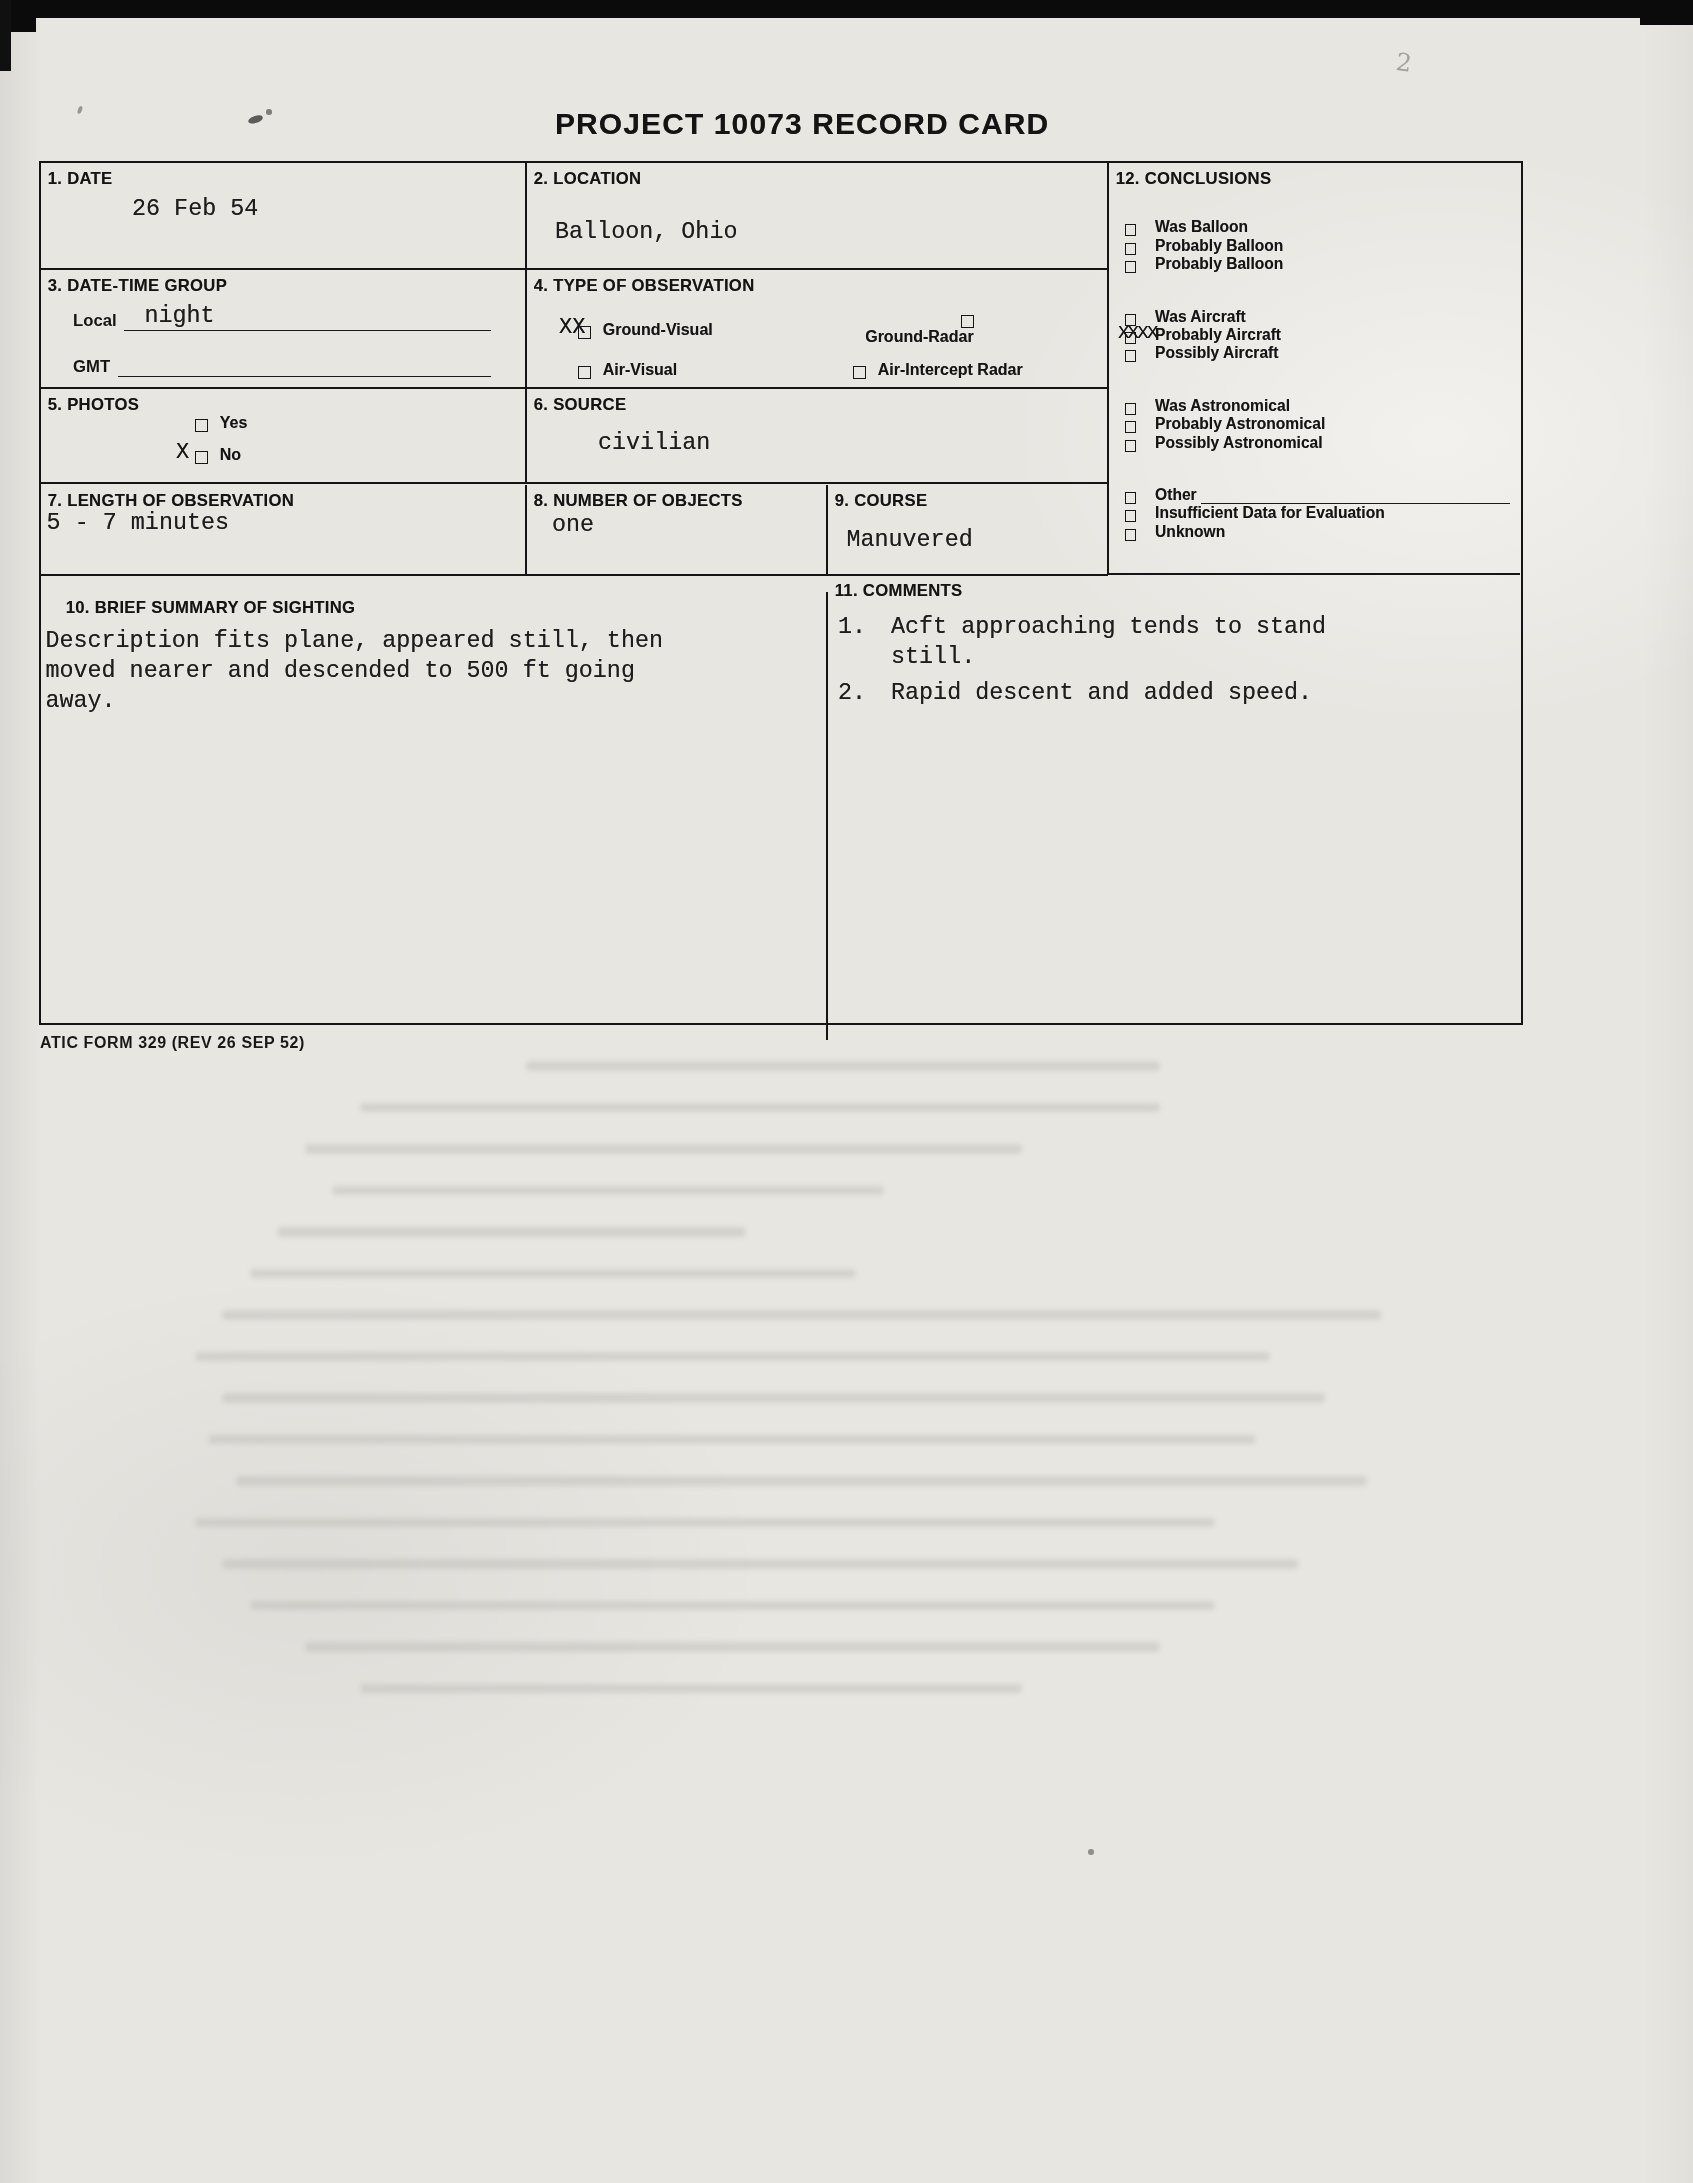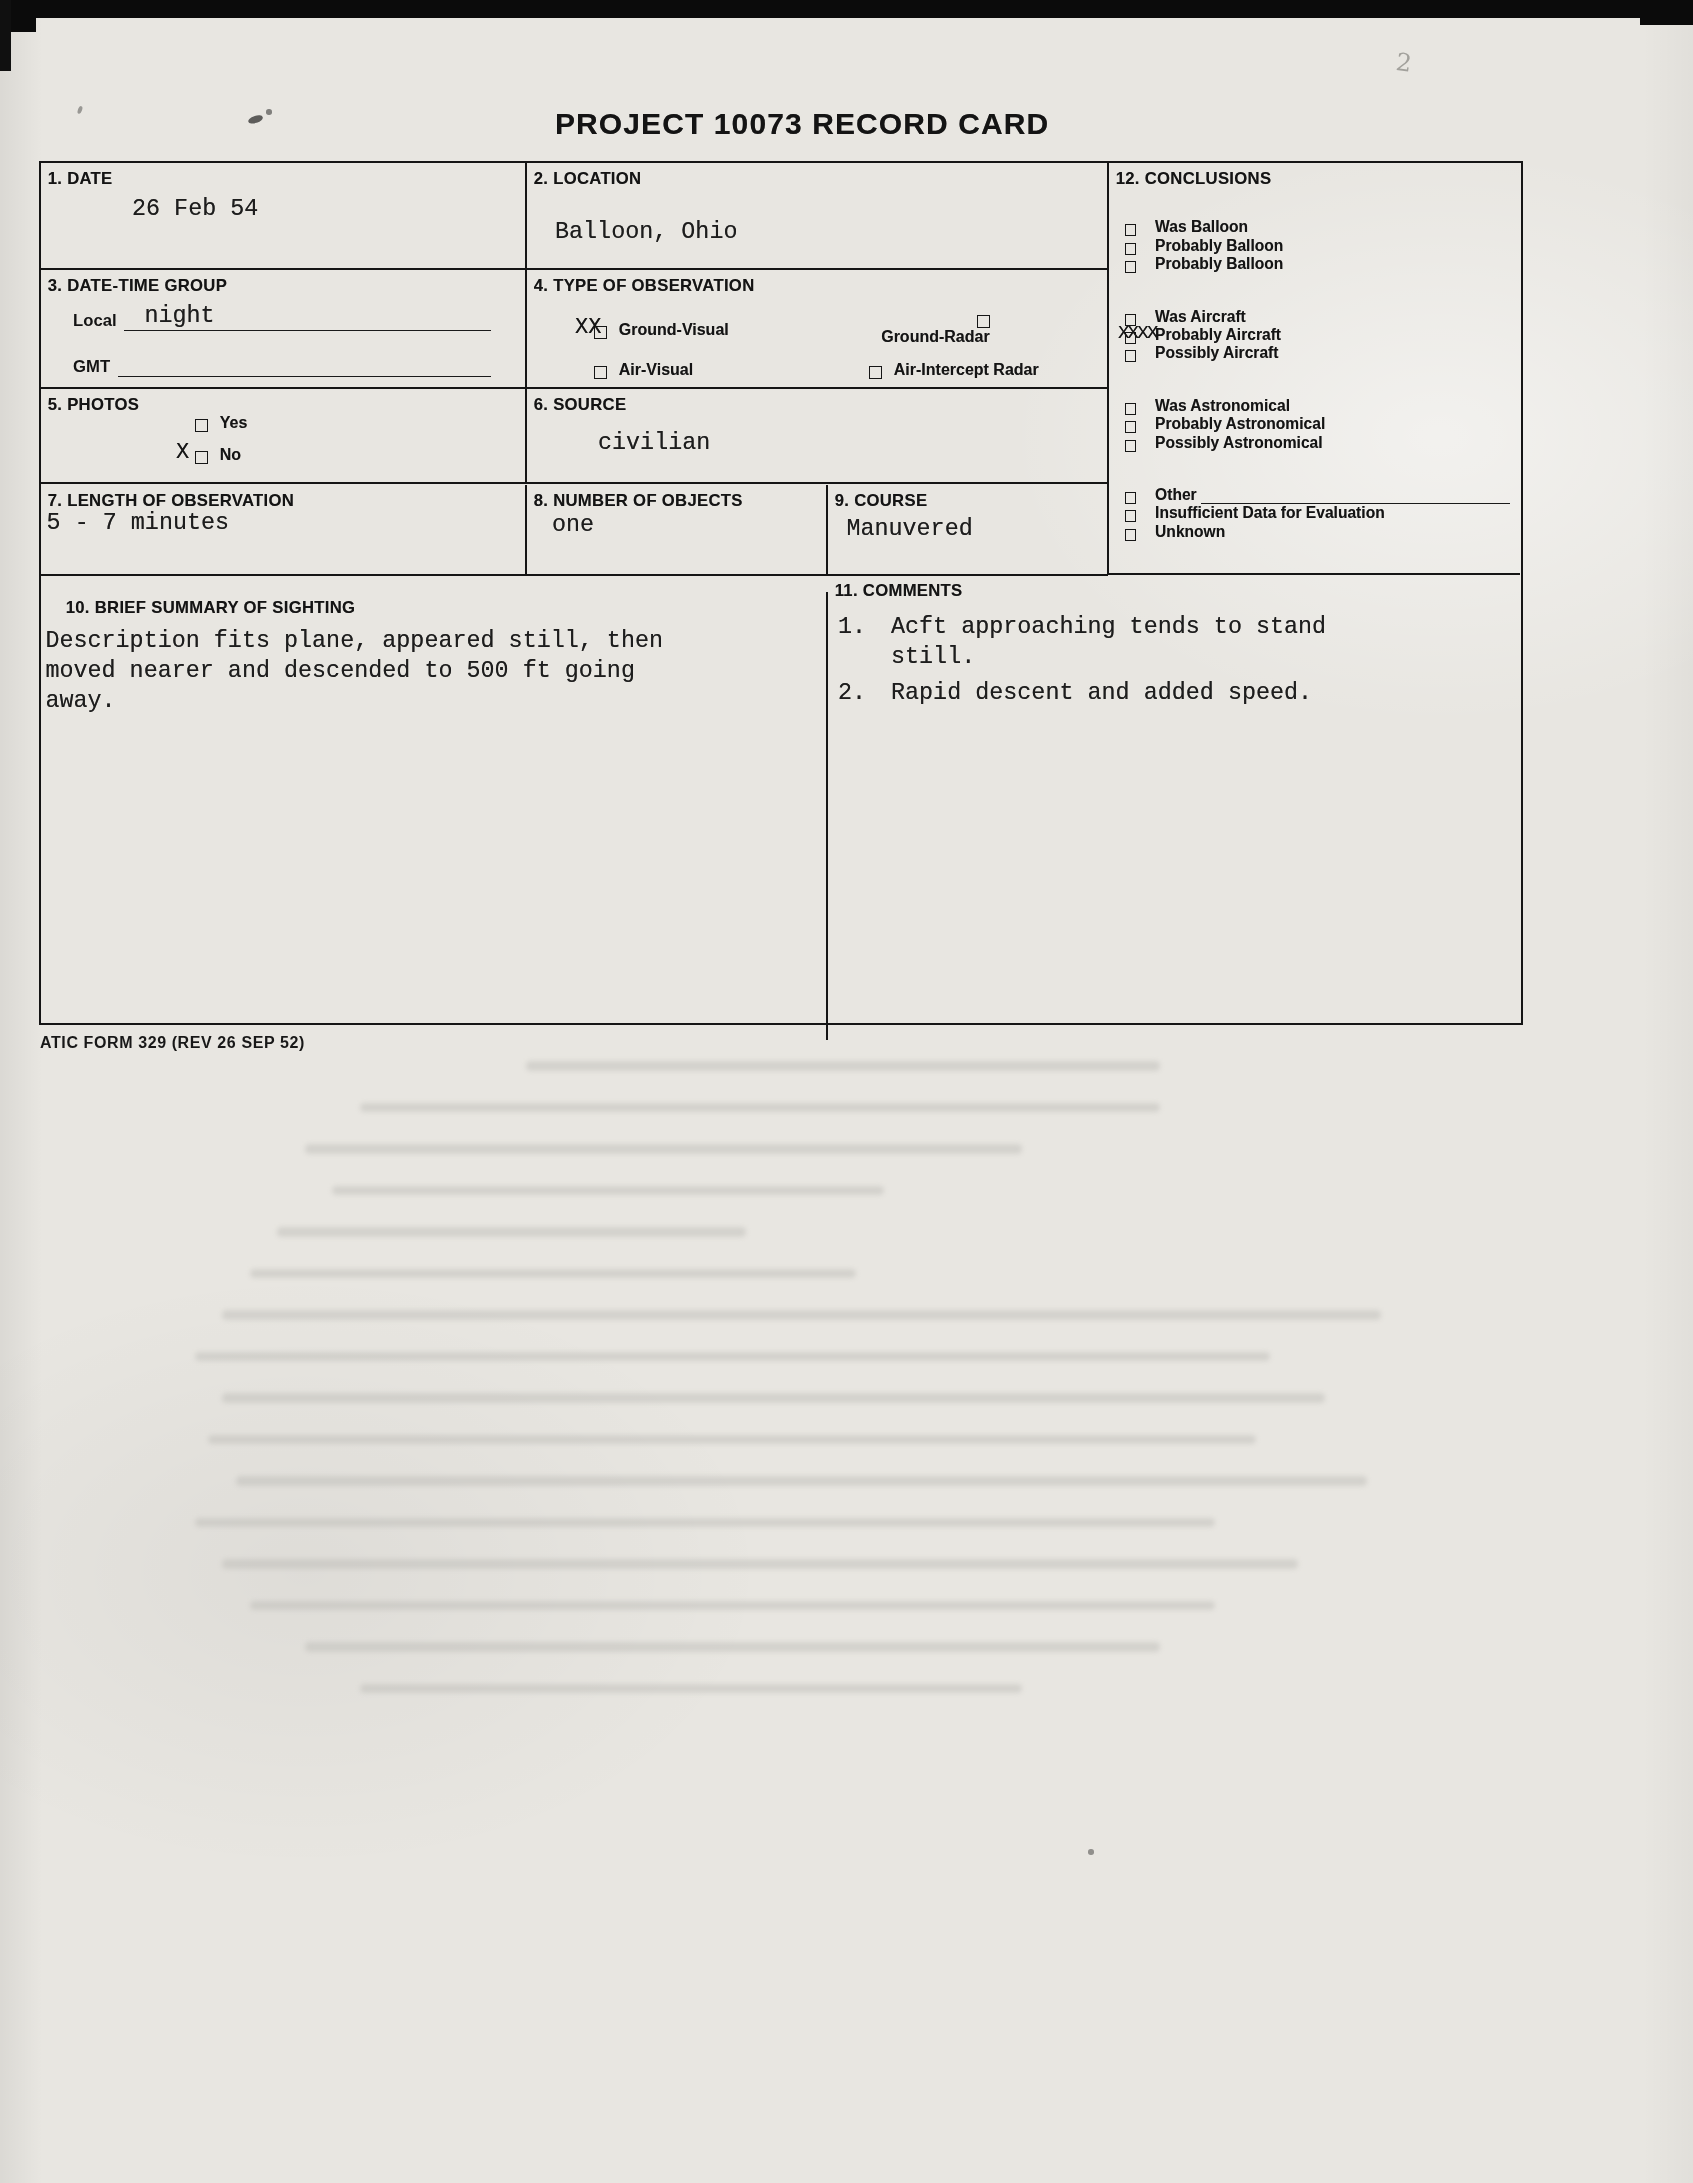--- a/index.html
+++ b/index.html
@@ -58,41 +58,41 @@
   .typed{font-family:"Liberation Mono","DejaVu Sans Mono",monospace;font-size:23.4px;
     color:#1d1d1d;text-shadow:0 0 0.6px rgba(0,0,0,.55);white-space:pre-wrap;}
   .abs{position:absolute;}
 
   
   .val-date{left:91px;top:33px;}
   .val-location{left:28px;top:56px;}
   .val-source{left:71px;top:41px;}
   .val-length{left:5.6px;top:24.5px;}
   .val-number{left:25px;top:27px;}
-  .val-course{left:18.4px;top:31px;}
+  .val-course{left:18.4px;top:42px;}
 
   
   .dtg-row{position:absolute;left:32px;display:flex;align-items:flex-end;width:418px;}
   .dtg-local{top:29px;height:32px;}
   .dtg-gmt{top:78px;height:29px;}
   .lbl-inline{font-size:16.7px;font-weight:bold;color:#141414;padding-right:7.8px;}
   .write-line{flex:1;border-bottom:1.7px solid #1a1a1a;position:relative;height:100%;}
   .write-line .typed{position:absolute;left:20px;bottom:1.1px;}
 
   
   .cb-row{display:flex;align-items:flex-end;position:relative;}
   .cb{display:inline-block;width:10.6px;height:11px;border:1.7px solid #161616;flex:none;
     background:transparent;}
   .cb-label{font-size:16px;font-weight:bold;color:#141414;margin-left:12.2px;
     white-space:nowrap;text-shadow:0 0 0.6px rgba(0,0,0,.35);}
   .mark{position:absolute;left:-19px;top:-5.6px;font-family:"Liberation Mono","DejaVu Sans Mono",monospace;
     font-size:22px;color:#161616;letter-spacing:0px;text-shadow:0 0 0.6px rgba(0,0,0,.6);}
 
   
-  .obs-opt{position:absolute;margin-left:16px;}
+  .obs-opt{position:absolute;}
   .obs-0{left:51px;top:51px;}
   .obs-1{left:326px;top:45px;flex-direction:column;}
   .obs-2{left:51px;top:91px;}
   .obs-3{left:326px;top:91px;}
 
   
   .ph-opt{position:absolute;}
   .ph-0{left:154px;top:24.5px;}
   .ph-1{left:154px;top:57px;}
 

